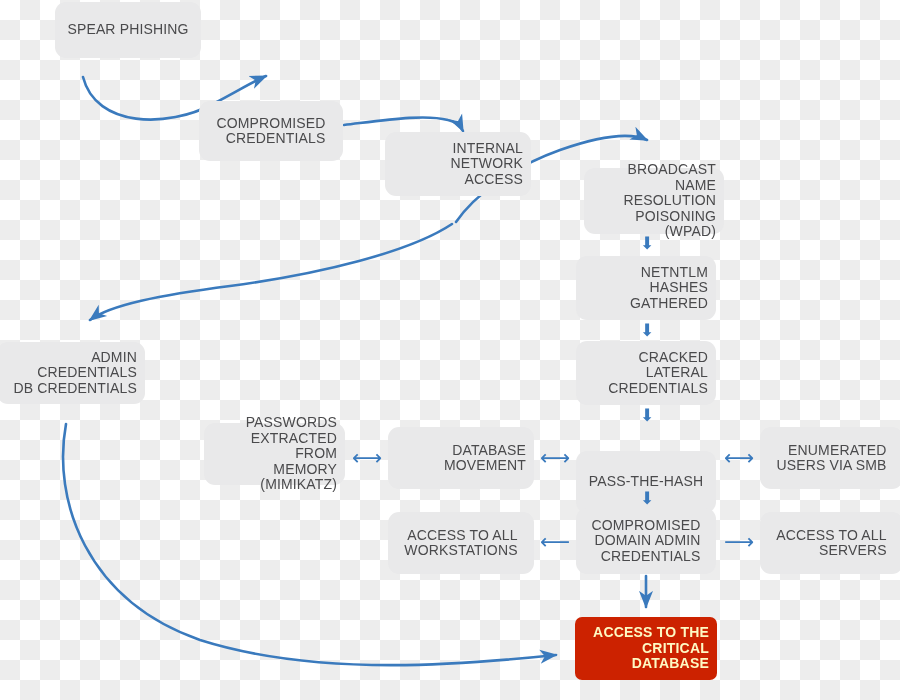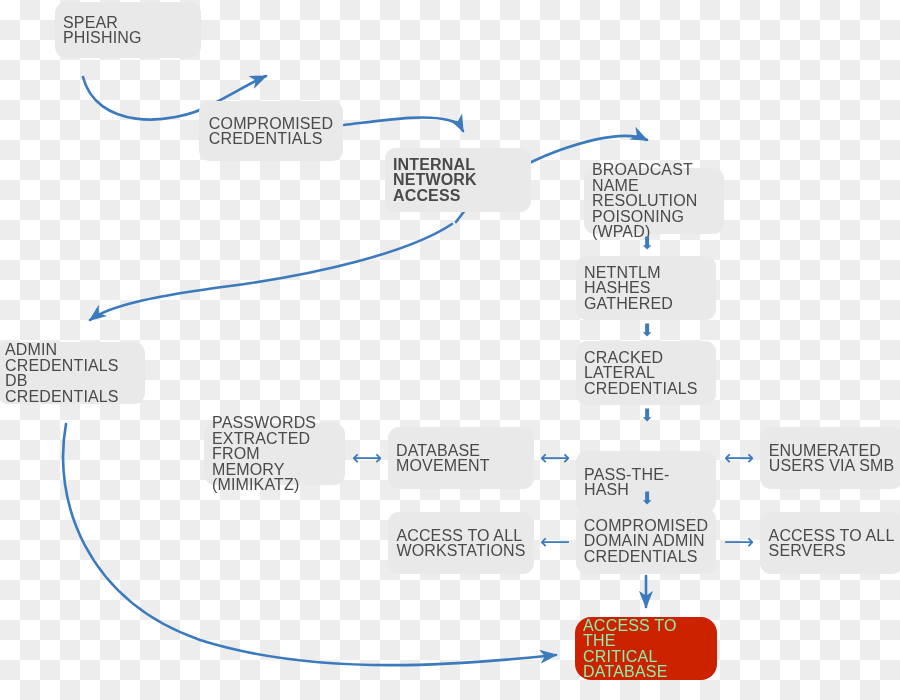--- a/index.html
+++ b/index.html
@@ -30,35 +30,35 @@
     width: 900px;
     height: 700px;
     pointer-events: none;
   }
   .node {
     position: absolute;
     box-sizing: border-box;
     display: flex;
     align-items: center;
     justify-content: center;
-    text-align: left;
+    text-align: right;
     border-radius: 11px;
     background: #e9e9ea;
     color: #4a4a4c;
-    font-size: 16px;
+    font-size: 14px;
     line-height: 15.5px;
     letter-spacing: 0.15px;
     padding: 4px 8px;
     z-index: 2;
   }
   .node.target {
     background: #cc2200;
-    color: #86efac;
-    font-weight: normal;
-    border-radius: 16px;
+    color: #fef9c3;
+    font-weight: bold;
+    border-radius: 7px;
     letter-spacing: 0.2px;
   }
   .node .label {
     white-space: pre-line;
     display: block;
   }
   .arrow-glyph {
     position: absolute;
     color: #3a7abd;
     z-index: 3;
@@ -98,21 +98,21 @@
   </svg>
 
   <div id="nodes">
       <div class="node" style="left: 55px; top: 2px; width: 146px; height: 56px;">
         <span class="label">SPEAR PHISHING</span>
       </div>
       <div class="node" style="left: 199px; top: 101px; width: 144px; height: 60px;">
         <span class="label">COMPROMISED
 CREDENTIALS</span>
       </div>
-      <div class="node" style="left: 385px; top: 148px; width: 146px; height: 64px; font-weight: bold;">
+      <div class="node" style="left: 385px; top: 132px; width: 146px; height: 64px;">
         <span class="label">INTERNAL NETWORK
 ACCESS</span>
       </div>
       <div class="node" style="left: 584px; top: 168px; width: 140px; height: 66px;">
         <span class="label">BROADCAST NAME
 RESOLUTION
 POISONING (WPAD)</span>
       </div>
       <div class="node" style="left: 576px; top: 256px; width: 140px; height: 64px;">
         <span class="label">NETNTLM HASHES

